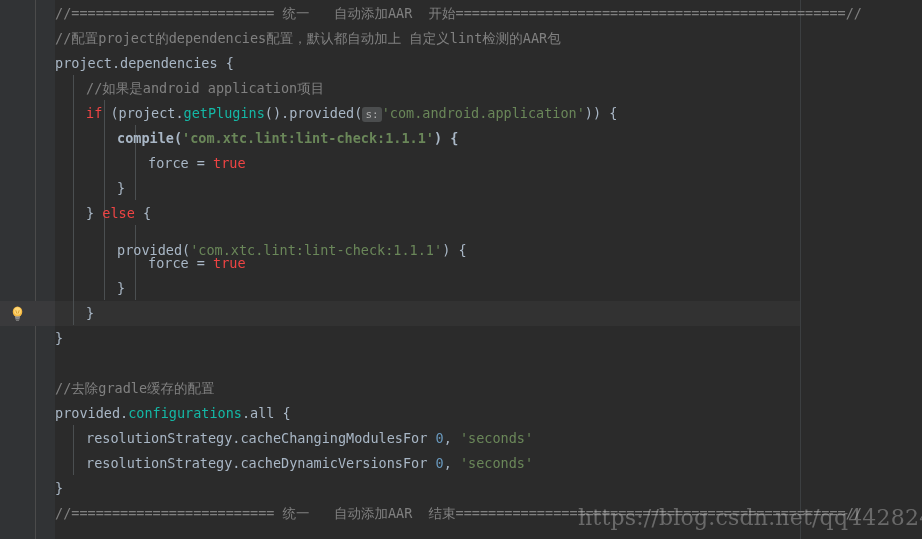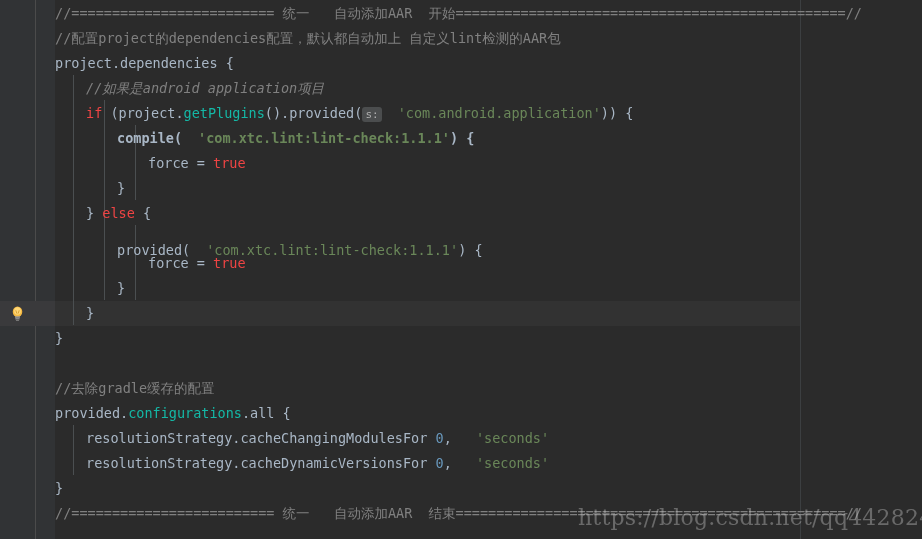--- a/index.html
+++ b/index.html
@@ -105,21 +105,21 @@
     left: 55px;
     height: 25px;
     line-height: 25px;
     white-space: pre;
   }
 
   
   .t-def      { color: #a9b7c6; }
   .t-comment  { color: #808080; }
   .t-keyword  { color: #ef4444; }
-  .t-string   { color: #6a8759; padding-left: 16px; }
+  .t-string   { color: #6a8759; }
   .t-number   { color: #6897bb; }
   .t-prop     { color: #14b8a6; }
   .t-hint {
     color: #b0b0b0;
     background: #4b4d4e;
     border-radius: 3px;
     padding: 1px 3px;
     font-size: 11px;
   }
 
@@ -168,21 +168,21 @@
       <rect x="5.9" y="12.3" width="4.2" height="1.4" rx="0.4" fill="#8a8a8a"></rect>
       <rect x="6.5" y="13.9" width="3" height="1.2" rx="0.5" fill="#777"></rect>
       <path d="M6.4 5 L7.4 8 M9.6 5 L8.6 8" stroke="#c98f20" stroke-width="0.7" fill="none"></path>
     </svg>
   </div>
 
   <div class="code-layer" id="code-layer">
       <div class="line" style="top: 1px; left: 55px;"><span class="t-comment">//========================= 统一   自动添加AAR  开始================================================//</span></div>
       <div class="line" style="top: 26px; left: 55px;"><span class="t-comment">//配置project的dependencies配置，默认都自动加上 自定义lint检测的AAR包</span></div>
       <div class="line" style="top: 51px; left: 55px;"><span class="t-def">project.dependencies {</span></div>
-      <div class="line" style="top: 76px; left: 86px; font-style: italic;"><span class="t-comment">//如果是android application项目</span></div>
+      <div class="line" style="top: 76px; left: 86px;"><span class="t-comment">//如果是android application项目</span></div>
       <div class="line" style="top: 101px; left: 86px;"><span class="t-keyword">if</span><span class="t-def"> (project.</span><span class="t-prop">getPlugins</span><span class="t-def">().provided(</span><span class="t-hint">s:</span><span class="t-string">'com.android.application'</span><span class="t-def">)) {</span></div>
       <div class="line" style="top: 126px; left: 117px; font-weight: bold;"><span class="t-def">compile(</span><span class="t-string">'com.xtc.lint:lint-check:1.1.1'</span><span class="t-def">) {</span></div>
       <div class="line" style="top: 151px; left: 148px;"><span class="t-def">force = </span><span class="t-keyword">true</span></div>
       <div class="line" style="top: 176px; left: 117px;"><span class="t-def">}</span></div>
       <div class="line" style="top: 201px; left: 86px;"><span class="t-def">} </span><span class="t-keyword">else</span><span class="t-def"> {</span></div>
       <div class="line" style="top: 238px; left: 117px;"><span class="t-def">provided(</span><span class="t-string">'com.xtc.lint:lint-check:1.1.1'</span><span class="t-def">) {</span></div>
       <div class="line" style="top: 251px; left: 148px;"><span class="t-def">force = </span><span class="t-keyword">true</span></div>
       <div class="line" style="top: 276px; left: 117px;"><span class="t-def">}</span></div>
       <div class="line" style="top: 301px; left: 86px;"><span class="t-def">}</span></div>
       <div class="line" style="top: 326px; left: 55px;"><span class="t-def">}</span></div>

